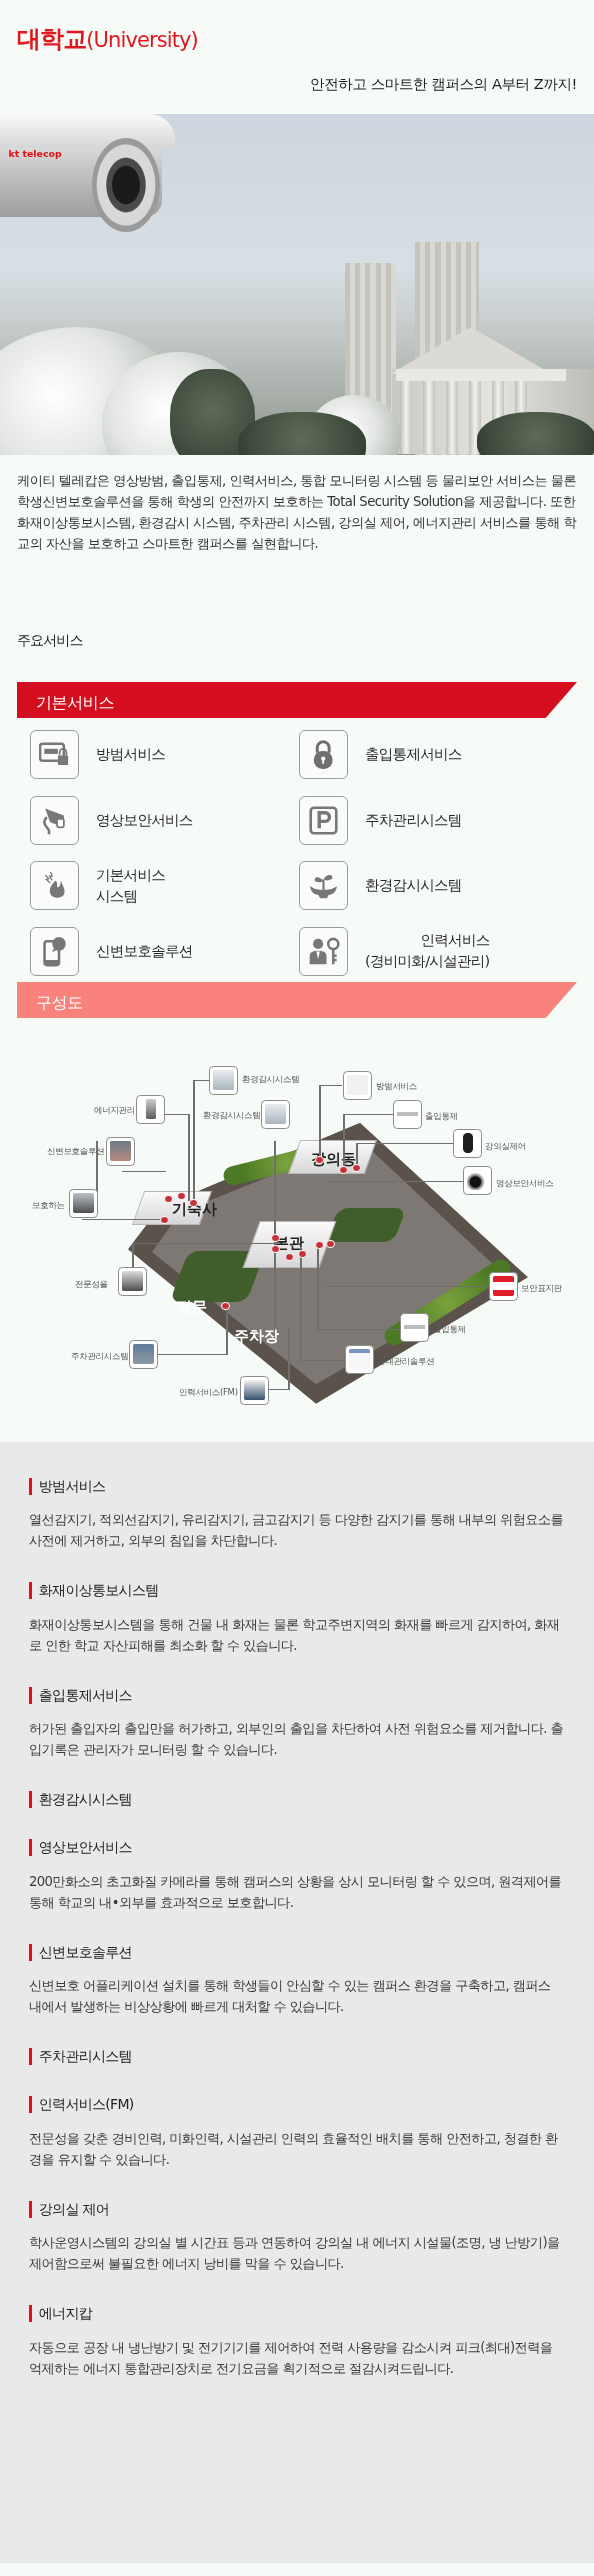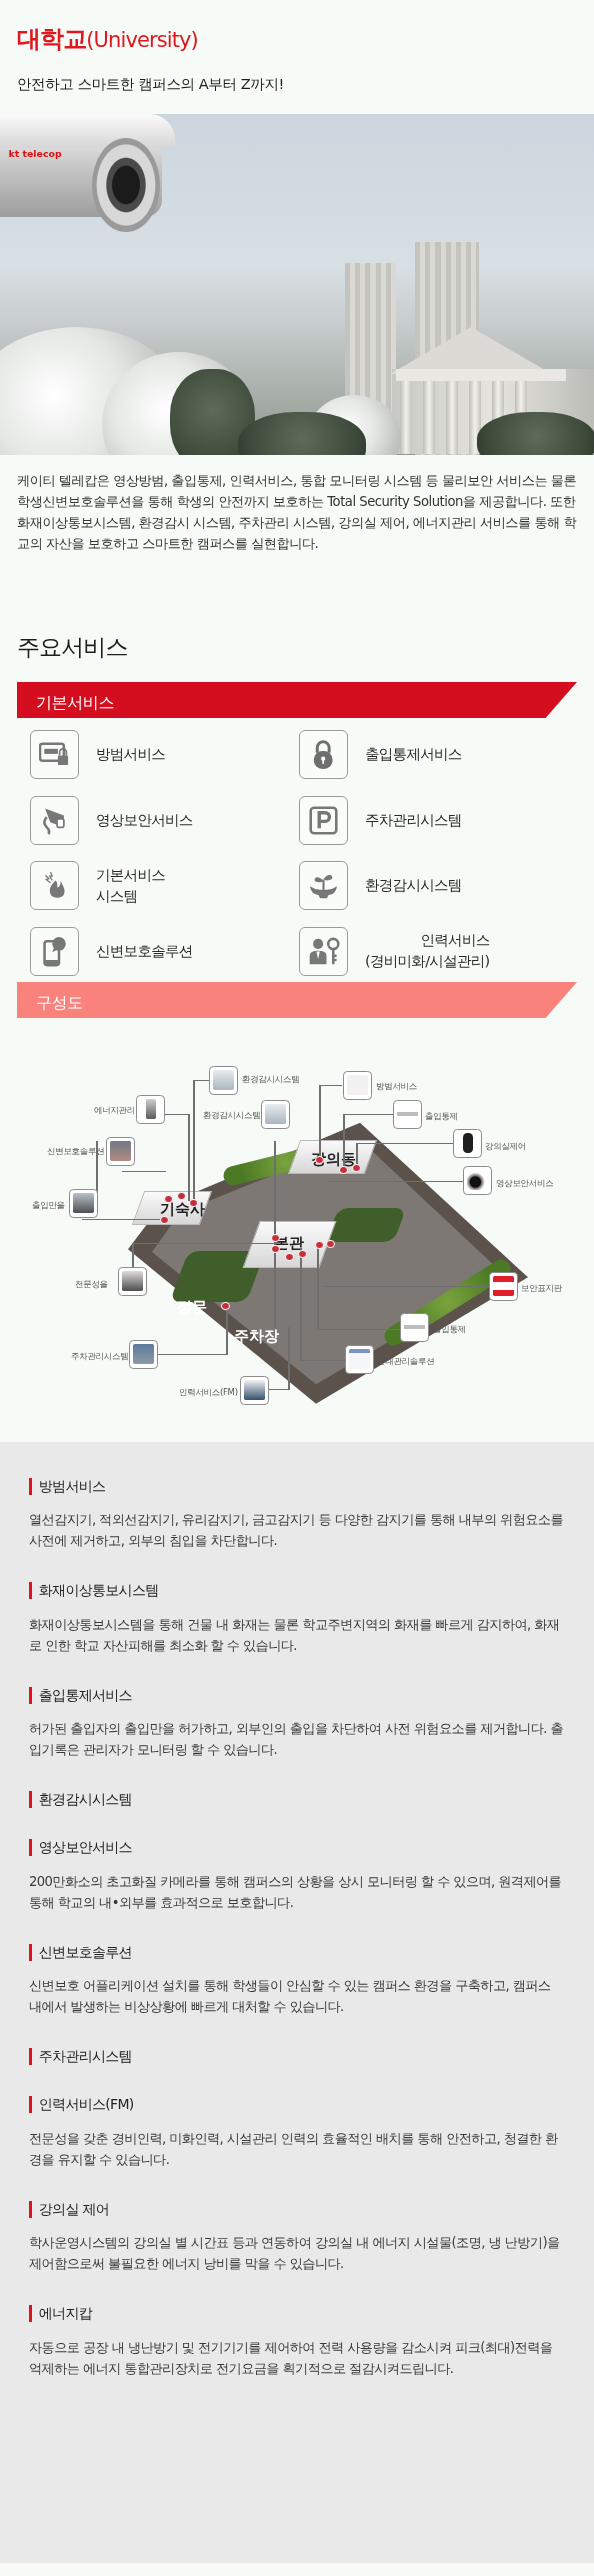--- a/index.html
+++ b/index.html
@@ -2,21 +2,21 @@
 <html style="font-size:13.6px"><head>
 <meta charset="utf-8">
 <style>
   * { box-sizing: border-box; margin: 0; padding: 0; }
   html, body { width: 594px; background: #f7fbf7; }
   body { font-family: "DejaVu Sans", "Liberation Sans", sans-serif; color: #333; }
 
   .header { height: 114px; padding: 24px 17px 0 17px; background: #f7fbf7; }
   .title { color: #e0171f; font-size: 24px; font-weight: bold; letter-spacing: -0.9px; line-height: 31px; }
   .title .en { font-weight: normal; font-size: 21px; }
-  .subtitle { margin-top: 19px; font-size: 14.5px; color: #1e1e1e; letter-spacing: -0.4px; }
+  .subtitle { margin-top: 19px; font-size: 14.5px; color: #1e1e1e; letter-spacing: -0.4px; text-align: right; }
 
   
   .hero { position: relative; height: 341px; overflow: hidden;
     background: linear-gradient(180deg, #cdd6de 0%, #d8dfe5 45%, #c9cfcf 60%, #8e958c 100%); }
   .hero .tree { position: absolute; border-radius: 50%; background: radial-gradient(circle at 40% 40%, #ffffff 0%, #e4e7e4 40%, #9ea39c 100%); }
   .hero .pine { position: absolute; border-radius: 45%; background: radial-gradient(circle at 50% 40%, #5e6b5a 0%, #3d4a3b 70%, #2c352a 100%); }
   .hero .building { position: absolute; background: linear-gradient(90deg, #c9c9c4, #e5e4df 50%, #bcbcb6); }
   .hero .column { position: absolute; width: 12px; background: linear-gradient(90deg, #bdbdb8, #f2f1ec 50%, #c3c3be); }
   .hero .tower { position: absolute; background: repeating-linear-gradient(90deg, #c4c4bf 0 5.1px, #d9d8d3 5.1px 10.2px); }
   .hero .pediment { position: absolute; width: 0; height: 0; border-left: 81px solid transparent; border-right: 81px solid transparent; border-bottom: 47px solid #dcdad4; }
@@ -25,21 +25,21 @@
     background: linear-gradient(180deg, #f3f3f3 0%, #c8c8c8 45%, #9d9d9d 100%); }
   .camera .hood { position: absolute; left: 0; top: 0; width: 192px; height: 34px; border-radius: 8.5px 25.5px 5.1px 5.1px;
     background: linear-gradient(180deg, #fafafa, #d6d6d6); }
   .camera .lens-ring { position: absolute; left: 109px; top: 24px; width: 68px; height: 94px; border-radius: 50%;
     background: radial-gradient(ellipse at 50% 50%, #1b1b1b 0 28%, #4a4a4a 30% 40%, #d8d8d8 42% 60%, #9a9a9a 62% 100%); }
   .camera .brand { position: absolute; left: 25.5px; top: 34px; font-size: 9.4px; color: #d11; font-weight: bold; }
 
   
   .intro { padding: 14.5px 17px 0 17px; font-size: 13.2px; line-height: 21px; color: #333; letter-spacing: -0.5px; height: 145px; }
 
-  .section-title { padding: 32px 17px 0 17px; font-size: 23px; color: #1d1d1d; letter-spacing: -0.9px; height: 82px; }
+  .section-title { padding: 32px 17px 0 17px; font-size: 14px; color: #1d1d1d; letter-spacing: -0.9px; height: 82px; }
 
   .ribbon { position: relative; margin-left: 17px; width: 560px; height: 36px; }
   .ribbon .shape { position: absolute; inset: 0; clip-path: polygon(0 0, 100% 0, 94.4% 100%, 0 100%); }
   .ribbon.red .shape { background: #d40e1e; }
   .ribbon.pink .shape { background: #f9827d; }
   .ribbon .label { position: absolute; left: 19px; top: 11px; color: #fff; font-size: 16px; letter-spacing: -0.4px; }
 
   .services { display: grid; grid-template-columns: 269px 255px; column-gap: 0; row-gap: 10.2px; padding: 12px 0 0 30px; height: 264px; }
   .svc { display: flex; align-items: center; height: 49px; }
   .svc .box { width: 49px; height: 49px; border: 1.7px solid #9b9b9b; border-radius: 6px; display: flex; align-items: center; justify-content: center; background: #fafcfa; flex-shrink: 0; }
@@ -213,21 +213,21 @@
   <div class="plate">
     <div class="ground"></div>
     <div class="road"></div>
     <div class="treeRow" style="left:94px;top:30px;width:128px;transform:rotate(-14deg);"></div>
     <div class="treeRow" style="left:247px;top:170px;width:145px;transform:rotate(-32deg);"></div>
     <div class="grass" style="left:51px;top:128px;width:77px;height:51px;transform:skew(-20deg);"></div>
     <div class="grass" style="left:204px;top:85px;width:68px;height:34px;transform:skew(-20deg);"></div>
     <div class="bldg" style="left:10.2px;top:68px;width:68px;height:34px;transform:skew(-20deg);"></div>
     <div class="bldg" style="left:166px;top:17px;width:77px;height:34px;transform:skew(-20deg);"></div>
     <div class="bldg" style="left:123px;top:98px;width:77px;height:47px;transform:skew(-20deg);"></div>
-    <div class="bl" style="left:32px;top:77px;">기숙사</div>
+    <div class="bl" style="left:44px;top:77px;">기숙사</div>
     <div class="bl" style="left:183px;top:27px;">강의동</div>
     <div class="bl" style="left:146px;top:111px;">본관</div>
     <div class="bl" style="left:49px;top:175px;color:#fff;">정문</div>
     <div class="bl" style="left:106px;top:204px;color:#fff;">주차장</div>
   </div>
 
   <div class="line" style="left:96px;top:116px;width:1.7px;height:72px;"></div>
   <div class="line" style="left:122px;top:146px;width:44px;height:1.7px;"></div>
   <div class="line" style="left:164px;top:89px;width:25.5px;height:1.7px;"></div>
   <div class="line" style="left:188px;top:89px;width:1.7px;height:87px;"></div>
@@ -285,21 +285,21 @@
   <div class="dlabel" style="left:94px;top:80px;">에너지관리</div>
 
   <div class="dbox" style="left:106px;top:112px;">
       <div class="in" style="background:linear-gradient(#6d7a86,#b48a80);"></div>
     </div>
   <div class="dlabel" style="left:47px;top:121px;">신변보호솔루션</div>
 
   <div class="dbox" style="left:69px;top:164px;">
       <div class="in" style="background:linear-gradient(#b9c2c9,#4d4f52);"></div>
     </div>
-  <div class="dlabel" style="left:32px;top:175px;">출입만을</div>
+  <div class="dlabel" style="left:32px;top:175px;">보호하는</div>
 
   <div class="dbox" style="left:118px;top:242px;">
       <div class="in" style="background:linear-gradient(#dcdcdc,#4d4d4d);"></div>
     </div>
   <div class="dlabel" style="left:75px;top:254px;">전문성을</div>
 
   <div class="dbox" style="left:129px;top:315px;">
       <div class="in" style="background:linear-gradient(#5e7b9c,#8c9aa2);"></div>
     </div>
   <div class="dlabel" style="left:71px;top:326px;">주차관리시스템</div>

